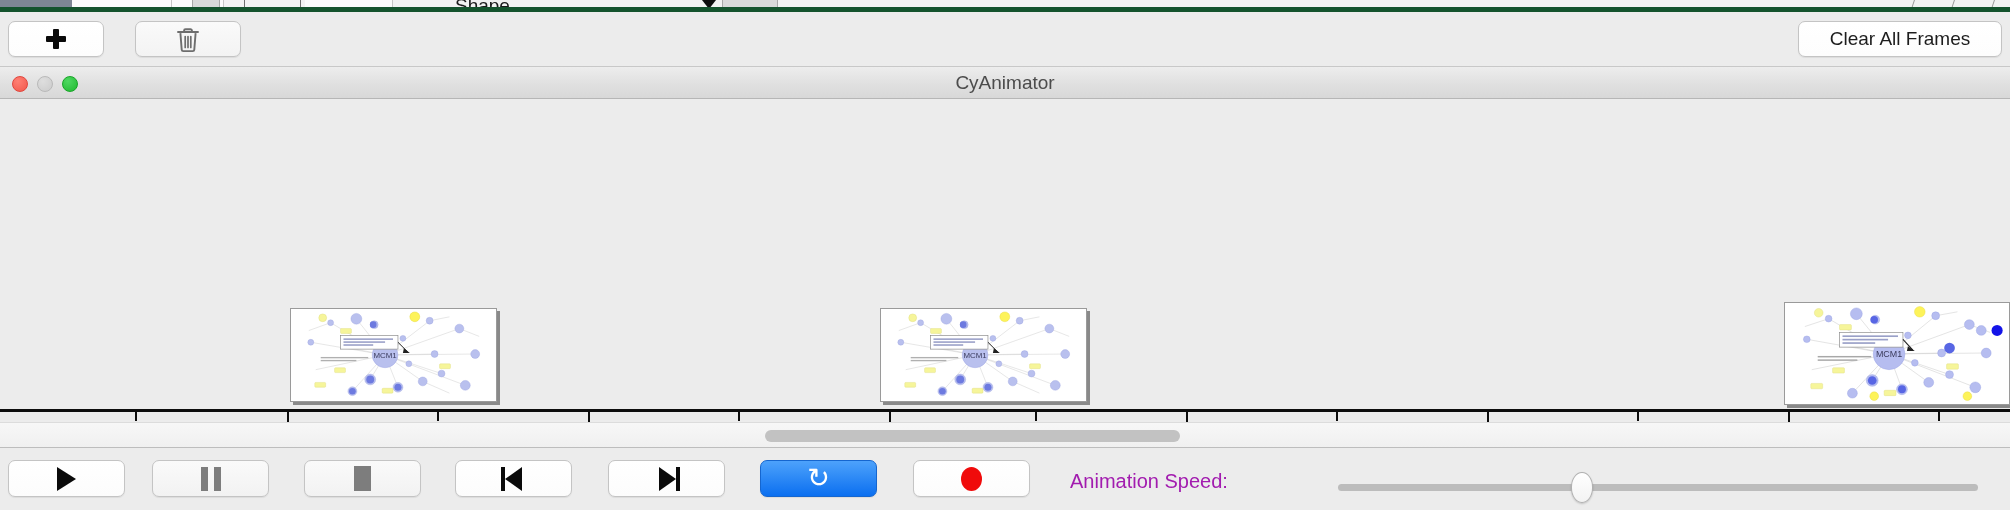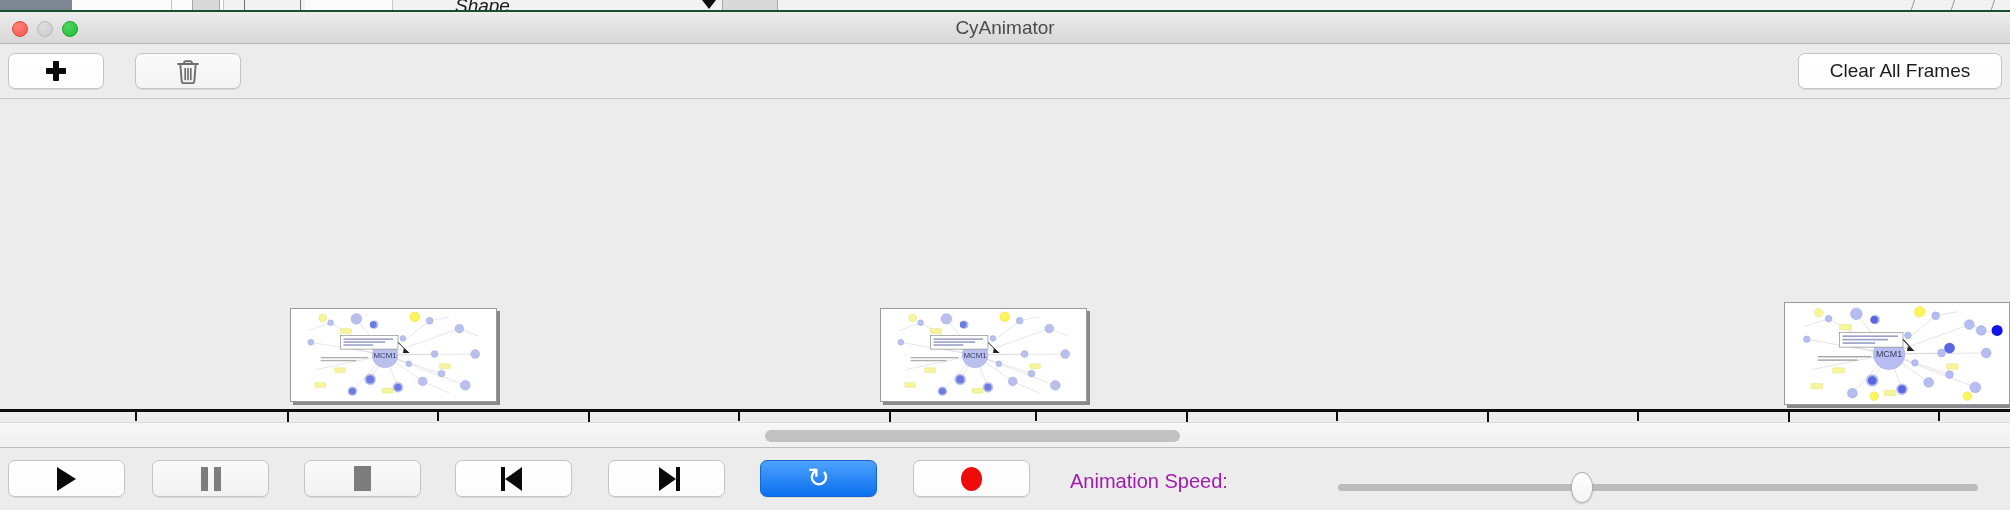--- a/index.html
+++ b/index.html
@@ -8,23 +8,22 @@
     overflow: hidden;
     background: #ececec;
     font-family: "Liberation Sans", sans-serif;
     -webkit-font-smoothing: antialiased;
   }
 
   
   #bg-strip {
     position: absolute; left: 0; top: 0; width: 2010px; height: 12px;
     background: #f2f2f2;
-    border-bottom: 2px solid #14532d;
+    border-bottom: 5px solid #14532d;
     overflow: hidden;
-    font-style: italic;
   }
   #bg-strip .bg-tab {
     position: absolute; top: 0; height: 12px;
     background: #fbfbfb; border-right: 1px solid #c6c6c6;
   }
   #bg-strip .bg-dark {
     position: absolute; left: 0; top: 0; width: 72px; height: 11px;
     background: #7e8694;
   }
   #bg-strip .bg-text {
@@ -207,41 +206,41 @@
   <div class="bg-text">Shape</div>
   <div class="bg-notch" style="left:702px;"></div>
   <div class="bg-slab" style="left:722px;width:56px;"></div>
   <div class="bg-slash" style="left:1912px;"></div>
   <div class="bg-slash" style="left:1952px;"></div>
   <div class="bg-slash" style="left:1992px;"></div>
 </div>
 
 <div id="window">
 
-  <div id="titlebar">
-    <div id="traffic">
-      <div class="light red"></div>
-      <div class="light yellow"></div>
-      <div class="light green"></div>
-    </div>
-    <div id="window-title">CyAnimator</div>
-  </div>
-
   <div id="toolbar">
     <div class="tb-btn" id="btn-add">
       <span class="plus-glyph"></span>
     </div>
     <div class="tb-btn quiet" id="btn-del">
       <svg width="24" height="27" viewBox="0 0 24 27">
         <path d="M2 6 h20 M9.5 3.2 h5 a1.4 1.4 0 0 1 1.4 1.4 V6 H8.1 V4.6 A1.4 1.4 0 0 1 9.5 3.2 Z" fill="none" stroke="#6e6e6e" stroke-width="1.9" stroke-linecap="round"></path>
         <path d="M4.4 7.2 L5.7 23.6 a1.6 1.6 0 0 0 1.6 1.5 h9.4 a1.6 1.6 0 0 0 1.6-1.5 L19.6 7.2" fill="none" stroke="#6e6e6e" stroke-width="1.9" stroke-linejoin="round"></path>
         <path d="M9.2 10.5 V21.5 M12 10.5 V21.5 M14.8 10.5 V21.5" fill="none" stroke="#6e6e6e" stroke-width="1.7" stroke-linecap="round"></path>
       </svg>
     </div>
     <div class="tb-btn" id="btn-clear">Clear All Frames</div>
+  </div>
+
+  <div id="titlebar">
+    <div id="traffic">
+      <div class="light red"></div>
+      <div class="light yellow"></div>
+      <div class="light green"></div>
+    </div>
+    <div id="window-title">CyAnimator</div>
   </div>
 
   <div id="timeline">
 
     <div class="keyframe" style="left:290px;top:209px;width:207px;height:94px;">
       <svg class="kf-net" viewBox="0 0 207 94" preserveAspectRatio="none">
         <g stroke="#cfcfcf" stroke-width="0.5" fill="none">
           <path d="M95 47 L40 14 M95 47 L66 10 M95 47 L140 12 M95 47 L170 20 M95 47 L60 40 M95 47 L145 46 M95 47 L186 46 M95 47 L80 72 M95 47 L108 80 M95 47 L133 74 M95 47 L62 84 M95 47 L25 62 M95 47 L20 34 M95 47 L152 66 M95 47 L176 78 M40 14 L18 22 M140 12 L160 8 M170 20 L190 28 M133 74 L160 86"></path>
         </g>
         <g fill="#b9c0ee" stroke="#9aa3e0" stroke-width="0.4">

